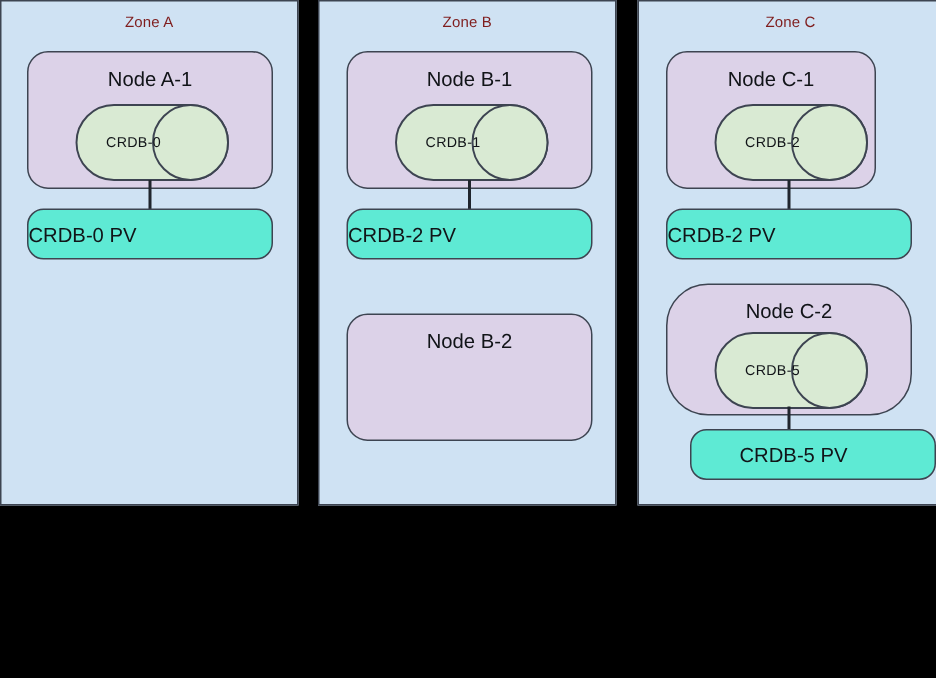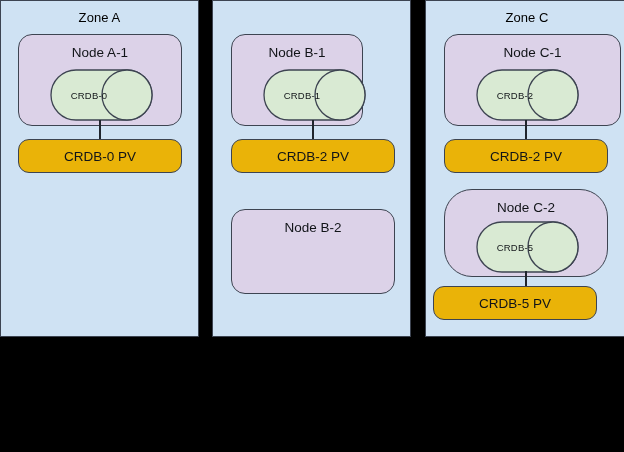--- a/index.html
+++ b/index.html
@@ -33,22 +33,22 @@
   #zone-a { left: 0px;   top: 0px; width: 199px; height: 337px; }
   #zone-b { left: 212px; top: 0px; width: 199px; height: 337px; }
   #zone-c { left: 425px; top: 0px; width: 204px; height: 337px; }
 
   .zone-label {
     position: absolute;
     top: 9px;
     left: 0;
     width: 100%;
     text-align: center;
-    font-size: 13px;
-    color: #000000;
+    font-size: 10px;
+    color: #7f1d1d;
     letter-spacing: 0.1px;
   }
 
   
   .node {
     position: absolute;
     background: #dcd2e8;
     border: 1.3px solid #3d4451;
     border-radius: 14px;
     box-sizing: border-box;
@@ -59,27 +59,26 @@
     left: 0;
     width: 100%;
     text-align: center;
     font-size: 13.5px;
     color: #111418;
   }
 
   
   .pv {
     position: absolute;
-    background: #eab308;
+    background: #5eead4;
     border: 1.3px solid #3d4451;
     border-radius: 11px;
     box-sizing: border-box;
     display: flex;
     align-items: center;
-    justify-content: center;
   }
   .pv-label {
     font-size: 13.5px;
     color: #111418;
   }
 
   
   .cyl {
     position: absolute;
     width: 103px;
@@ -128,22 +127,23 @@
     </div>
 
     <div class="connector" style="left:98px; top:119px; height:21px;"></div>
 
     <div class="pv" style="left:17px; top:138px; width:164px; height:34px;">
       <span class="pv-label">CRDB-0 PV</span>
     </div>
   </div>
 
   <div class="zone" id="zone-b">
-
-    <div class="node" style="left:18px; top:33px; width:132px; height:92px;">
+    <div class="zone-label">Zone B</div>
+
+    <div class="node" style="left:18px; top:33px; width:164px; height:92px;">
       <div class="node-label">Node B-1</div>
 
       <div class="cyl" style="left:31px; top:34px;">
         <svg width="103" height="52" viewBox="0 0 103 52" xmlns="http://www.w3.org/2000/svg">
           <path d="M26,1 H77 A25,25 0 0 1 77,51 H26 A25,25 0 0 1 26,1 Z" fill="#d9ead3" stroke="#3d4451" stroke-width="1.3"></path>
           <ellipse cx="77" cy="26" rx="25" ry="25" fill="#d9ead3" stroke="#3d4451" stroke-width="1.3"></ellipse>
         </svg>
         <div class="cyl-label">CRDB-1</div>
       </div>
     </div>
@@ -155,21 +155,21 @@
     </div>
 
     <div class="node" style="left:18px; top:188px; width:164px; height:85px;margin-top:20px;">
       <div class="node-label">Node B-2</div>
     </div>
   </div>
 
   <div class="zone" id="zone-c">
     <div class="zone-label">Zone C</div>
 
-    <div class="node" style="left:18px; top:33px; width:177px; height:92px;padding-left:29px;">
+    <div class="node" style="left:18px; top:33px; width:140px; height:92px;padding-left:29px;">
       <div class="node-label">Node C-1</div>
 
       <div class="cyl" style="left:31px; top:34px;">
         <svg width="103" height="52" viewBox="0 0 103 52" xmlns="http://www.w3.org/2000/svg">
           <path d="M26,1 H77 A25,25 0 0 1 77,51 H26 A25,25 0 0 1 26,1 Z" fill="#d9ead3" stroke="#3d4451" stroke-width="1.3"></path>
           <ellipse cx="77" cy="26" rx="25" ry="25" fill="#d9ead3" stroke="#3d4451" stroke-width="1.3"></ellipse>
         </svg>
         <div class="cyl-label">CRDB-2</div>
       </div>
     </div>
@@ -187,18 +187,18 @@
         <svg width="103" height="52" viewBox="0 0 103 52" xmlns="http://www.w3.org/2000/svg">
           <path d="M26,1 H77 A25,25 0 0 1 77,51 H26 A25,25 0 0 1 26,1 Z" fill="#d9ead3" stroke="#3d4451" stroke-width="1.3"></path>
           <ellipse cx="77" cy="26" rx="25" ry="25" fill="#d9ead3" stroke="#3d4451" stroke-width="1.3"></ellipse>
         </svg>
         <div class="cyl-label">CRDB-5</div>
       </div>
     </div>
 
     <div class="connector" style="left:99px; top:270px; height:17px;"></div>
 
-    <div class="pv" style="left:7px; top:285px; width:164px; height:34px;">
+    <div class="pv" style="left:34px; top:285px; width:164px; height:34px;padding-left:32px;">
       <span class="pv-label">CRDB-5 PV</span>
     </div>
   </div>
 
 </div>
 
 </body></html>

